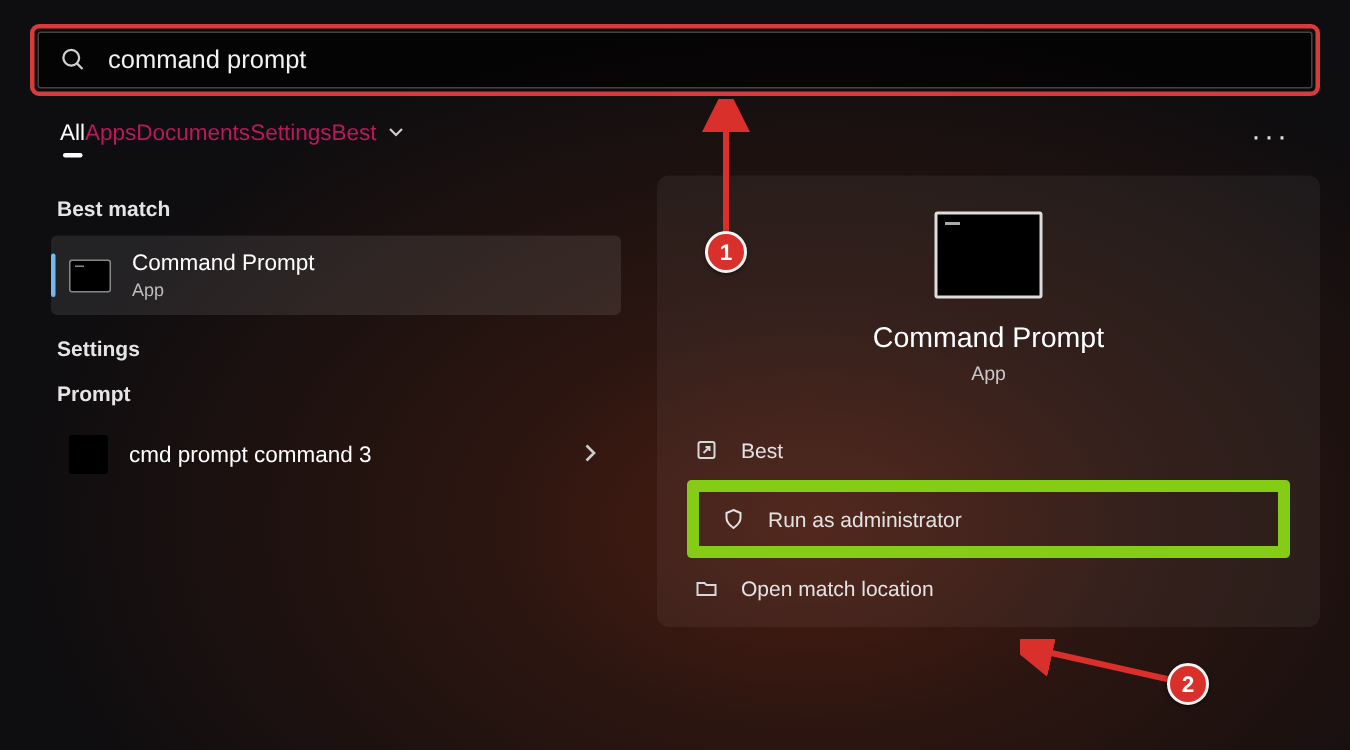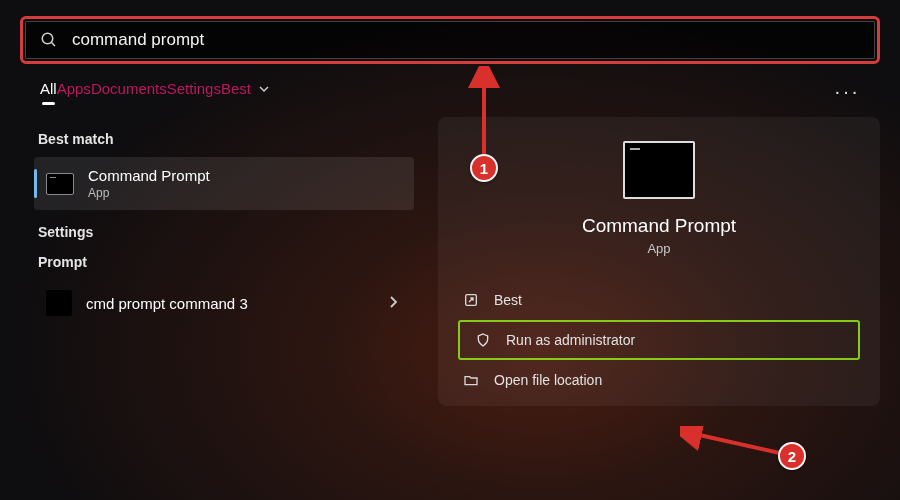--- a/index.html
+++ b/index.html
@@ -79,21 +79,21 @@
   .app-name { font-size: 19px; color:#fff; margin-top: 16px; }
   .app-type { font-size: 13px; color:#c8c8c8; margin-top: 4px; }
   .actions { align-self: stretch; margin-top: 26px; }
   .action {
     display:flex; align-items:center; gap:14px;
     padding: 9px 14px; border-radius:3px; cursor:pointer;
     color:#e2e2e2; font-size:14px;
   }
   .action .aicon { width:18px; height:18px; display:flex; align-items:center; justify-content:center; }
   .action.highlight {
-    border: 2px solid #84cc16;
+    border: 8px solid #84cc16;
     margin: 2px 10px;
   }
   
   .badge {
     position:absolute; width:28px; height:28px; border-radius:50%;
     background:#d9302c; border:2px solid #f5f5f5;
     display:flex; align-items:center; justify-content:center;
     color:#fff; font-weight:700; font-size:15px;
     box-shadow:0 1px 3px rgba(0,0,0,0.5);
   }
@@ -181,21 +181,21 @@
           </svg>
         </span>
         <span>Run as administrator</span>
       </div>
       <div class="action">
         <span class="aicon">
           <svg width="16" height="16" viewBox="0 0 24 24" fill="none" stroke="#d8d8d8" stroke-width="2">
             <path d="M3 7 L3 19 L21 19 L21 9 L12 9 L10 7 Z"></path>
           </svg>
         </span>
-        <span>Open file location</span>
+        <span>Open match location</span>
       </div>
     </div>
   </div>
 </div>
 
 <svg class="arrow" style="left:464px; top:66px;" width="40" height="96">
   <defs>
       <marker id="ah1" markerWidth="8" markerHeight="8" refX="4" refY="4" orient="auto">
     <path d="M0 0 L8 4 L0 8 Z" fill="#d9302c"></path>
       </marker>

